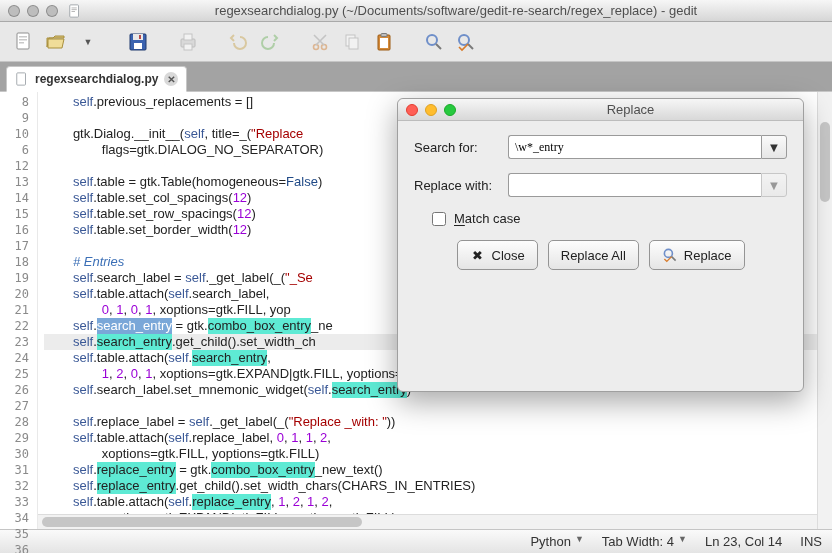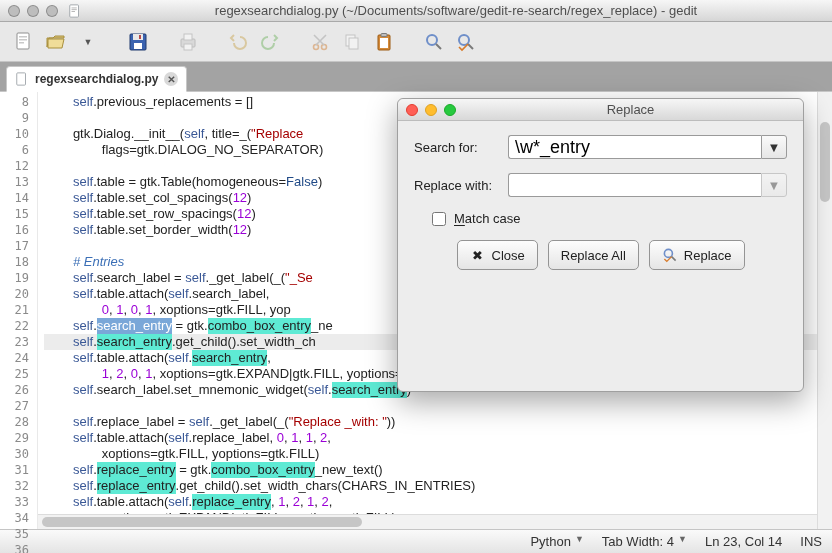--- a/index.html
+++ b/index.html
@@ -55,21 +55,21 @@
   .dialog { position:absolute; top:98px; left:397px; width:407px; height:294px; background:#ededed; border:1px solid #9f9f9f; border-radius:6px; box-shadow: 0 10px 30px rgba(0,0,0,.35); }
   .dlg-title { height:22px; background:linear-gradient(#f6f6f6,#d8d8d8); border-bottom:1px solid #bcbcbc; border-radius:6px 6px 0 0; display:flex; align-items:center; padding:0 8px; }
   .dlg-title .traffic .tl.red   { background:#ff5f56; border-color:#e33e32; }
   .dlg-title .traffic .tl.yellow{ background:#ffbd2e; border-color:#dea123; }
   .dlg-title .traffic .tl.green { background:#27c93f; border-color:#1aab29; }
   .dlg-title-text { flex:1; text-align:center; color:#4f4f4f; }
   .dlg-body { padding: 14px 16px 12px 16px; }
   .field-row { display:flex; align-items:center; margin-bottom: 14px; }
   .field-row label { width: 94px; color:#222; }
   .combo { flex:1; display:flex; }
-  .combo input { flex:1; height:24px; padding:2px 6px; border:1px solid #9a9a9a; border-right:none; border-radius:3px 0 0 3px; background:#fff; font-size:18px; }
+  .combo input { flex:1; height:24px; padding:2px 6px; border:1px solid #9a9a9a; border-right:none; border-radius:3px 0 0 3px; background:#fff; font-size:12px;font-family:Liberation Serif, serif; }
   .combo .drop { width:26px; height:24px; border:1px solid #9a9a9a; border-radius:0 3px 3px 0; background:linear-gradient(#fafafa,#e6e6e6); display:flex; align-items:center; justify-content:center; font-size:9px; color:#333; }
   .combo.dis .drop { opacity:.45; }
   .check-row { display:flex; align-items:center; gap:8px; margin: 10px 0 6px 18px; color:#222; }
   .check-row input { width:14px; height:14px; }
   .dlg-buttons { display:flex; gap:10px; justify-content:center; margin-top: 14px; }
   .dlg-buttons button { height:30px; padding: 0 12px; border:1px solid #949494; border-radius:5px; background:linear-gradient(#fdfdfd,#e5e5e5); display:flex; align-items:center; gap:6px; font-size:13px; color:#222; }
   .dlg-buttons button.primary { background:linear-gradient(#eaf2ff,#c9ddff); border-color:#6b93d6; box-shadow: 0 0 0 3px rgba(90,150,240,.35); }
   .bicon { width:16px; height:16px; display:flex; align-items:center; justify-content:center; }
 
   u.m { text-decoration: underline; text-underline-offset: 2px; }

